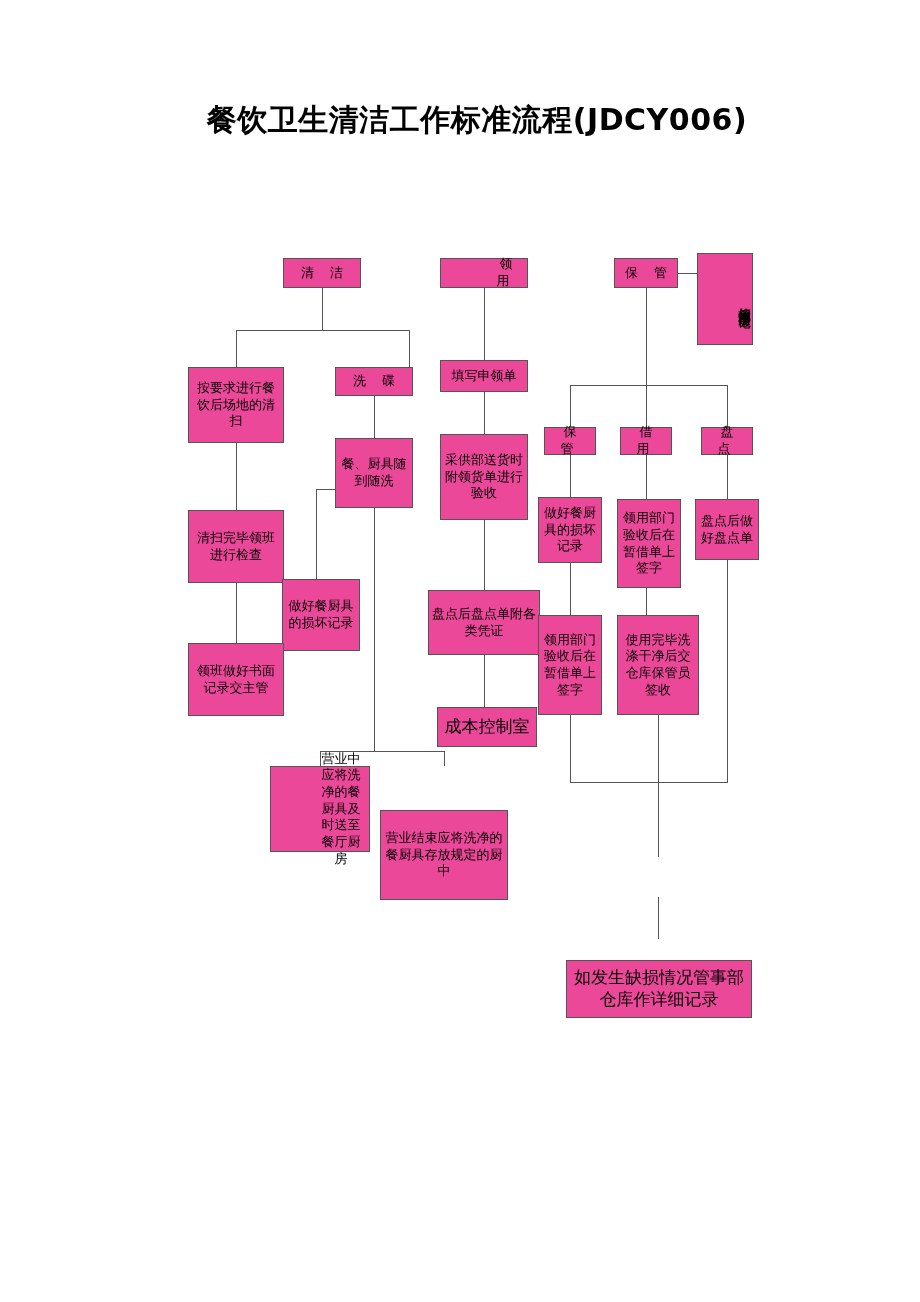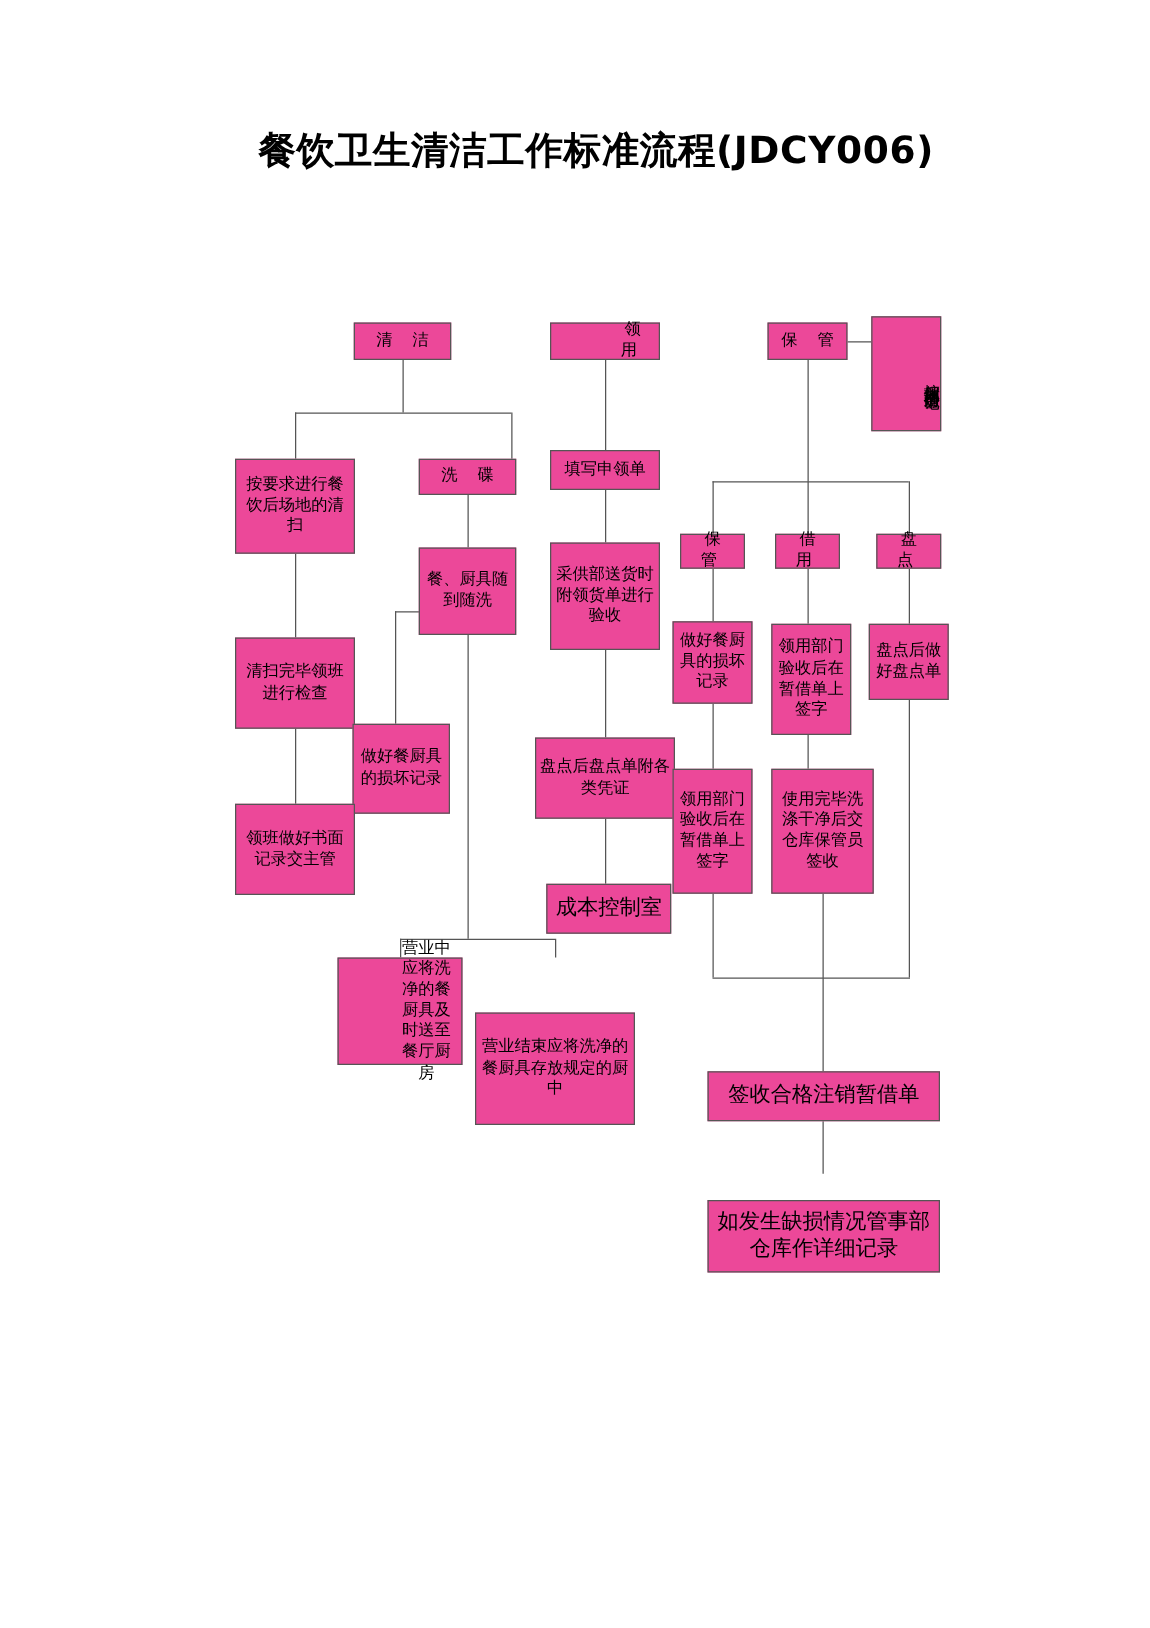--- a/index.html
+++ b/index.html
@@ -176,21 +176,18 @@
   </div>
 
   <div class="node" style="left:253px;top:766px;width:100px;height:86px;padding-left:42px;">
     <span>营业中应将洗净的餐厨具及时送至餐厅厨房</span>
   </div>
 
   <div class="node" style="left:363px;top:762px;width:128px;height:90px;margin-top:48px;">
     <span>营业结束应将洗净的餐厨具存放规定的厨中</span>
   </div>
 
-  <div class="node big" style="left:549px;top:857px;width:186px;height:40px;">
-    <span>签收合格注销暂借单</span>
-  </div>
 
   <div class="node big" style="left:549px;top:939px;width:186px;height:58px;margin-top:21px;">
     <span>如发生缺损情况管事部仓库作详细记录</span>
   </div>
 
 </div>
 
 </body></html>

